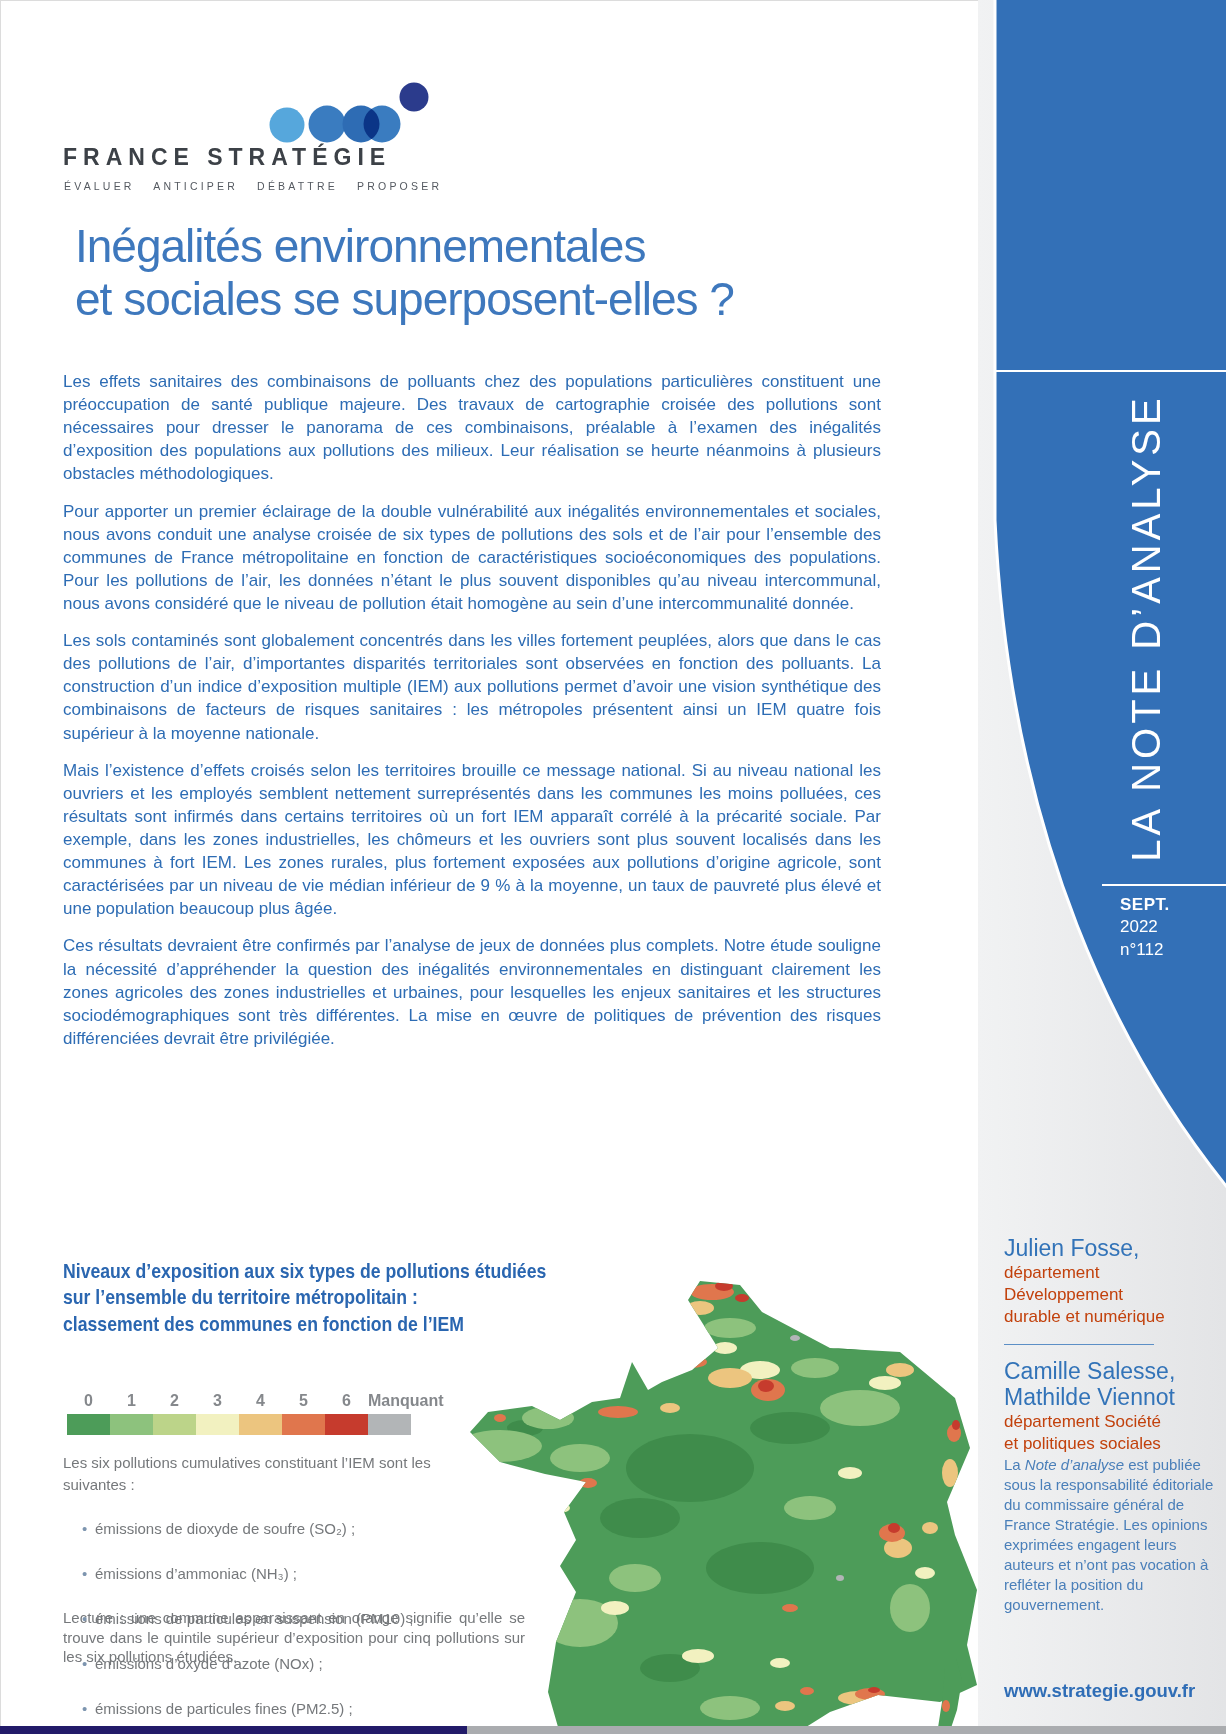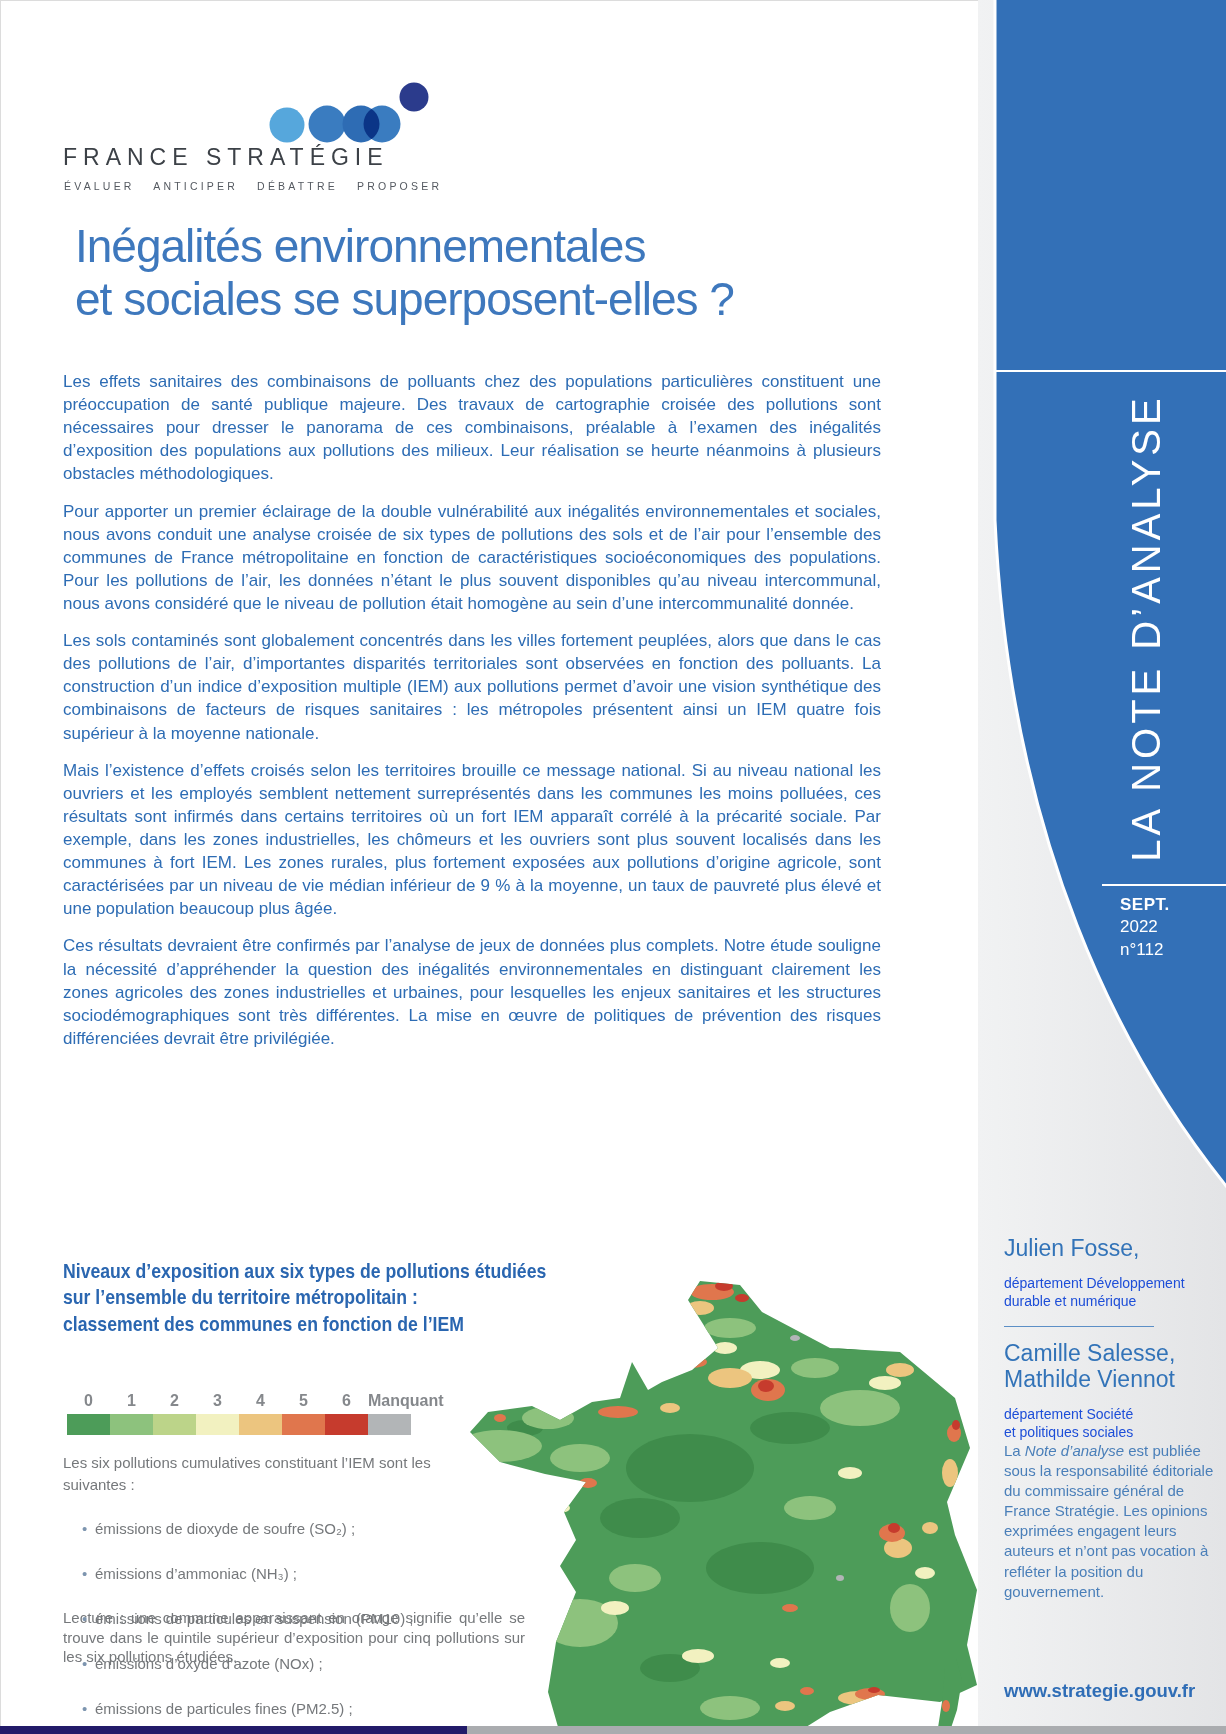--- a/index.html
+++ b/index.html
@@ -17,28 +17,28 @@
   .band-line2{left:1102px;top:884px;width:124px;}
   .vertical-title{
     position:absolute;left:1146px;top:628px;transform:translate(-50%,-50%) rotate(-90deg);
     white-space:nowrap;color:#ffffff;font-size:40px;font-weight:300;letter-spacing:4px;
   }
   .issue{position:absolute;left:1120px;top:894px;color:#ffffff;font-size:17px;line-height:1.32;}
   .issue .m{font-weight:bold;letter-spacing:.5px;}
   
   .side-content{position:absolute;left:1004px;top:1236px;width:214px;color:#3273b8;}
   .author-name{font-size:23px;line-height:1.12;color:#3273b8;}
-  .author-dept{font-size:14px;line-height:1.3;margin-top:12px;color:#1d4ed8;}
+  .author-dept{font-size:17px;line-height:1.3;margin-top:0;color:#c2410c;}
   .author-div{width:150px;height:1px;background:#5c8fc6;margin:16px 0 14px 0;}
   .side-note{font-size:15px;line-height:1.34;color:#4a7fb9;}
   .side-note .it{font-style:italic;}
   .website{position:absolute;left:1004px;top:1680px;font-size:18.5px;font-weight:bold;color:#2f6db6;}
   
   .logo-circles{position:absolute;left:258px;top:76px;}
-  .brand{position:absolute;left:63px;top:144px;font-size:23px;font-weight:normal;
+  .brand{position:absolute;left:63px;top:144px;font-size:23px;font-weight:bold;
     letter-spacing:6px;color:#3c4147;}
   .tagline{position:absolute;left:64px;top:180px;font-size:10.5px;letter-spacing:3.2px;
     word-spacing:13px;color:#545960;}
   
   .doc-title{position:absolute;left:75px;top:220px;font-size:46px;line-height:1.16;
     letter-spacing:-1px;color:#3e78bd;font-weight:300;white-space:nowrap;}
   .article{position:absolute;left:63px;top:362px;width:818px;}
   .article p{margin:8px 0 14px 0;font-size:17px;line-height:1.36;color:#2d6cb4;text-align:justify;}
   
   .fig-title{position:absolute;left:63px;top:1258px;font-weight:bold;color:#2a66b0;

